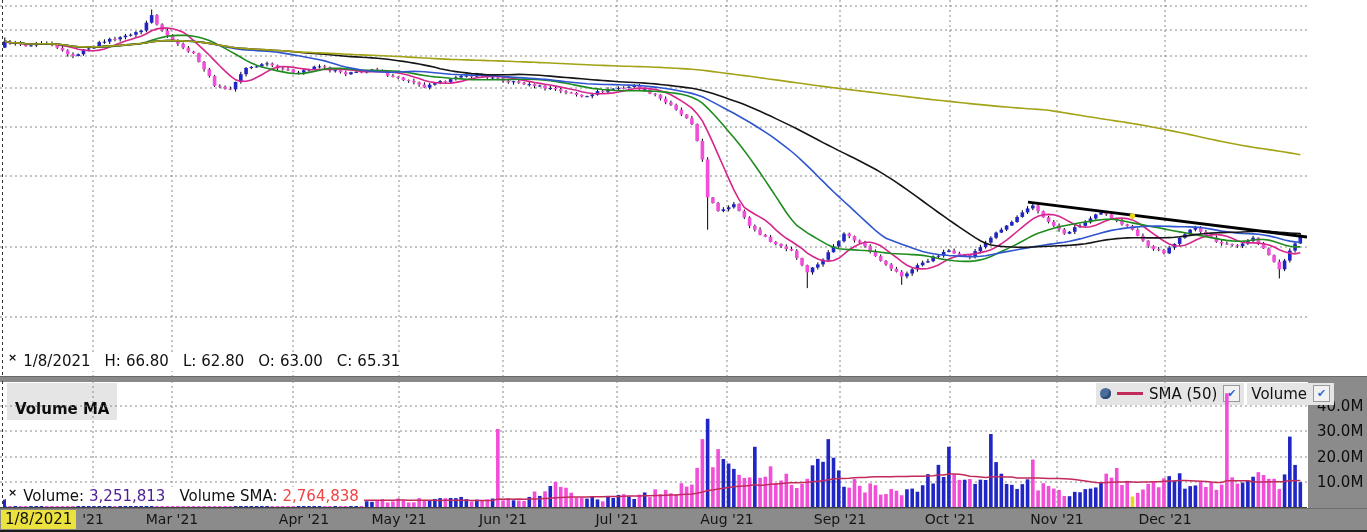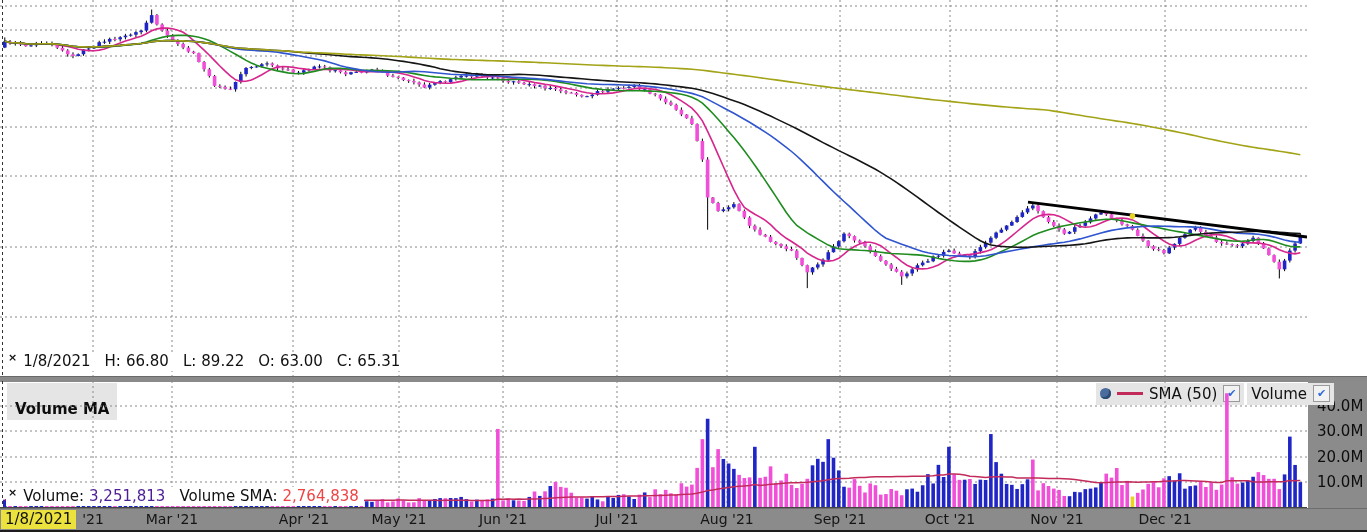--- a/index.html
+++ b/index.html
@@ -883,21 +883,21 @@
 
   <div class="readout ohlc">
     <span class="dismiss">×</span>
     <span>1/8/2021</span>
     <span class="pair">
         <span>H:</span>
         <span>66.80</span>
       </span>
     <span class="pair">
         <span>L:</span>
-        <span>89.22</span>
+        <span>62.80</span>
       </span>
     <span class="pair">
         <span>O:</span>
         <span>63.00</span>
       </span>
     <span class="pair">
         <span>C:</span>
         <span>65.31</span>
       </span>
   </div>

